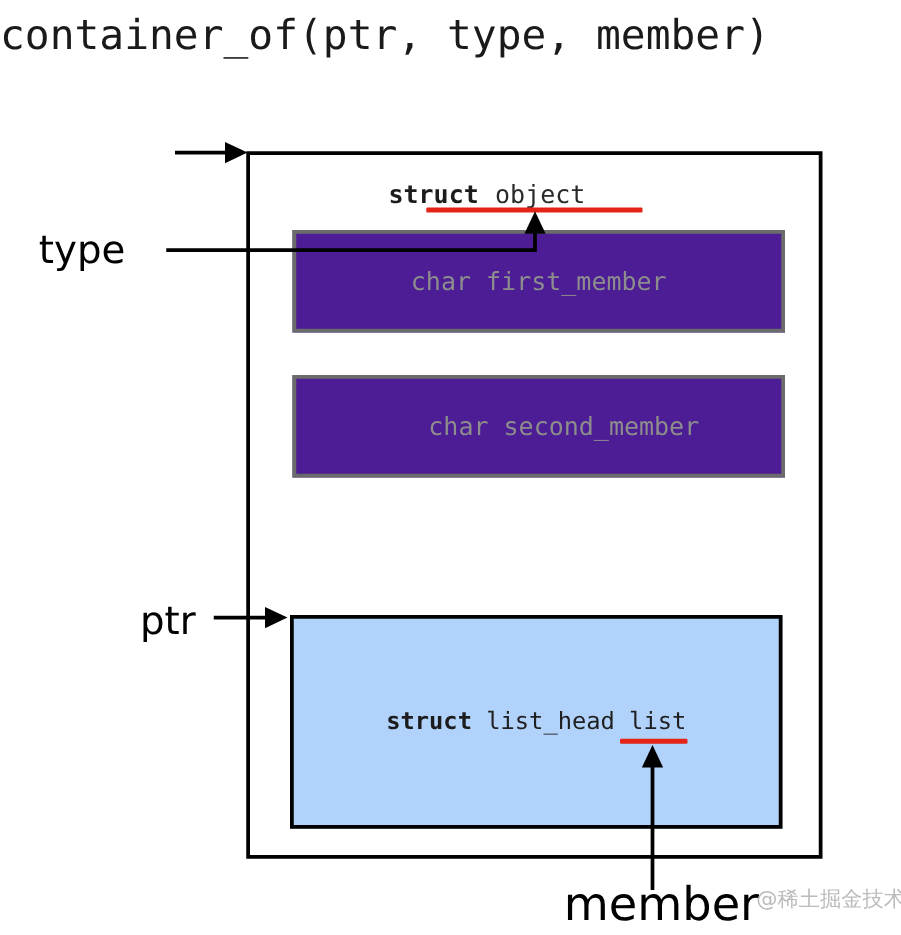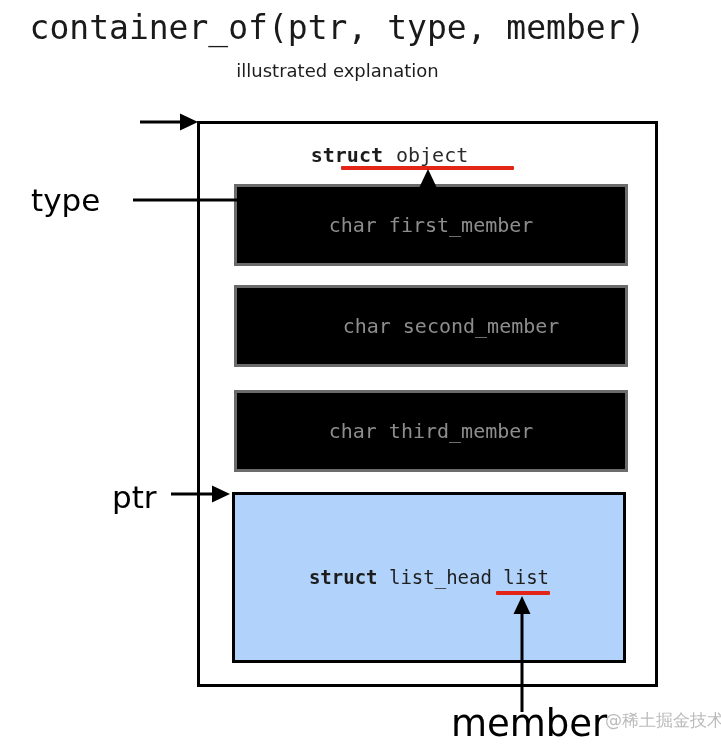--- a/index.html
+++ b/index.html
@@ -2,21 +2,21 @@
 <html><head>
 <meta charset="utf-8">
 <style>
   html,body { margin:0; padding:0; background:#ffffff; }
   .canvas {
     position:relative; width:721px; height:748px; background:#ffffff;
     font-family:"DejaVu Sans", sans-serif; overflow:hidden;
   }
 
   .title {
-    position:absolute; left:0; top:9px; width:675px; text-align:center;
+    position:absolute; left:0; top:9px; width:675px; text-align:left;
     font-family:"DejaVu Sans Mono", monospace; font-size:33px; line-height:38px;
     color:#1a1a1a; white-space:pre;
   }
   .subtitle {
     position:absolute; left:0; top:61px; width:675px; text-align:center;
     font-size:18px; line-height:20px; color:#1d1d1d;
   }
 
   .outer-box {
     position:absolute; left:197px; top:121px; width:461px; height:566px;
@@ -30,27 +30,27 @@
   }
   .struct-header .kw, .list-row .kw { font-weight:bold; color:#1c1c1c; }
   .struct-header .nm { margin-left:0.65em; }
 
   .redbar { position:absolute; height:4px; background:#e32417; border-radius:1px; }
   .redbar.u-object { left:341px; top:166px; width:173px; }
   .redbar.u-list   { left:496px; top:591px; width:54px;  }
 
   .member-box {
     position:absolute; left:234px; width:394px; height:82px;
-    background:#000000; border:3px solid #6b6b6b; box-sizing:border-box;
+    background:#4c1d95; border:3px solid #6b6b6b; box-sizing:border-box;
     display:flex; align-items:center; justify-content:center;
     font-family:"DejaVu Sans Mono", monospace; font-size:20px; color:#8d8d8d;
     white-space:pre;
   }
   .member-box.m1 { top:184px; }
-  .member-box.m2 { top:285px;padding-left:40px; }
+  .member-box.m2 { top:300px;padding-left:40px; }
   .member-box.m3 { top:390px; }
 
   .list-box {
     position:absolute; left:232px; top:492px; width:394px; height:171px;
     background:#b1d3fb; border:3px solid #000; box-sizing:border-box;
     display:flex; align-items:center; justify-content:center;
   }
   .list-row {
     font-family:"DejaVu Sans Mono", monospace; font-size:19px; line-height:19px;
     color:#1f1f1f; white-space:pre;
@@ -77,30 +77,28 @@
   }
   svg.arrows line, svg.arrows path { stroke:#000; stroke-width:3; fill:none; }
   svg.arrows polygon { fill:#000; stroke:none; }
 </style>
 </head>
 <body>
 
 <div class="canvas">
 
   <div class="title">container_of(ptr, type, member)</div>
-  <div class="subtitle">illustrated explanation</div>
 
   <div class="outer-box"></div>
 
   <div class="struct-header"><span class="kw">struct</span><span class="nm">object</span></div>
   <div class="redbar u-object"></div>
 
   <div class="member-box m1"><span>char first_member</span></div>
   <div class="member-box m2"><span>char second_member</span></div>
-  <div class="member-box m3"><span>char third_member</span></div>
 
   <div class="list-box">
     <div class="list-row"><span class="kw">struct</span><span class="tn">list_head</span><span class="fn">list</span></div>
   </div>
   <div class="redbar u-list"></div>
 
   <div class="side-label lbl-type">type</div>
   <div class="side-label lbl-ptr">ptr</div>
   <div class="side-label lbl-member">member</div>
 

